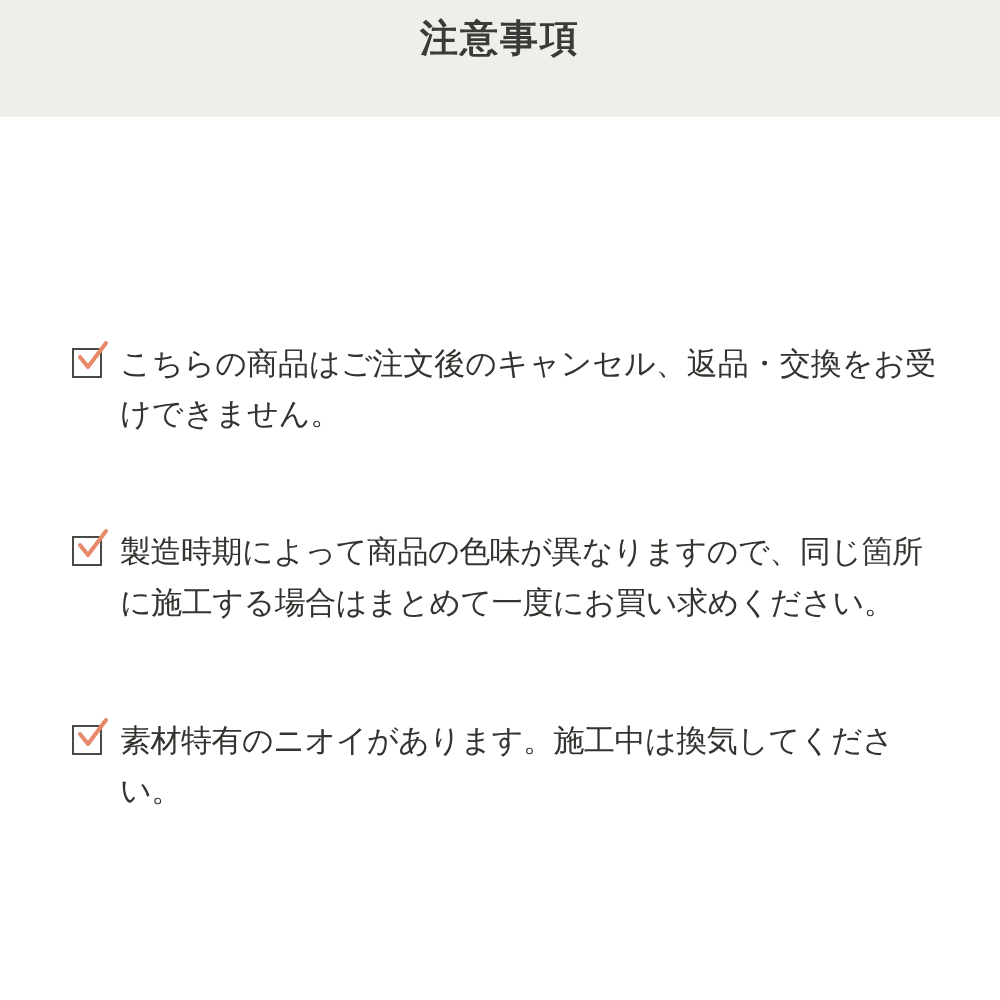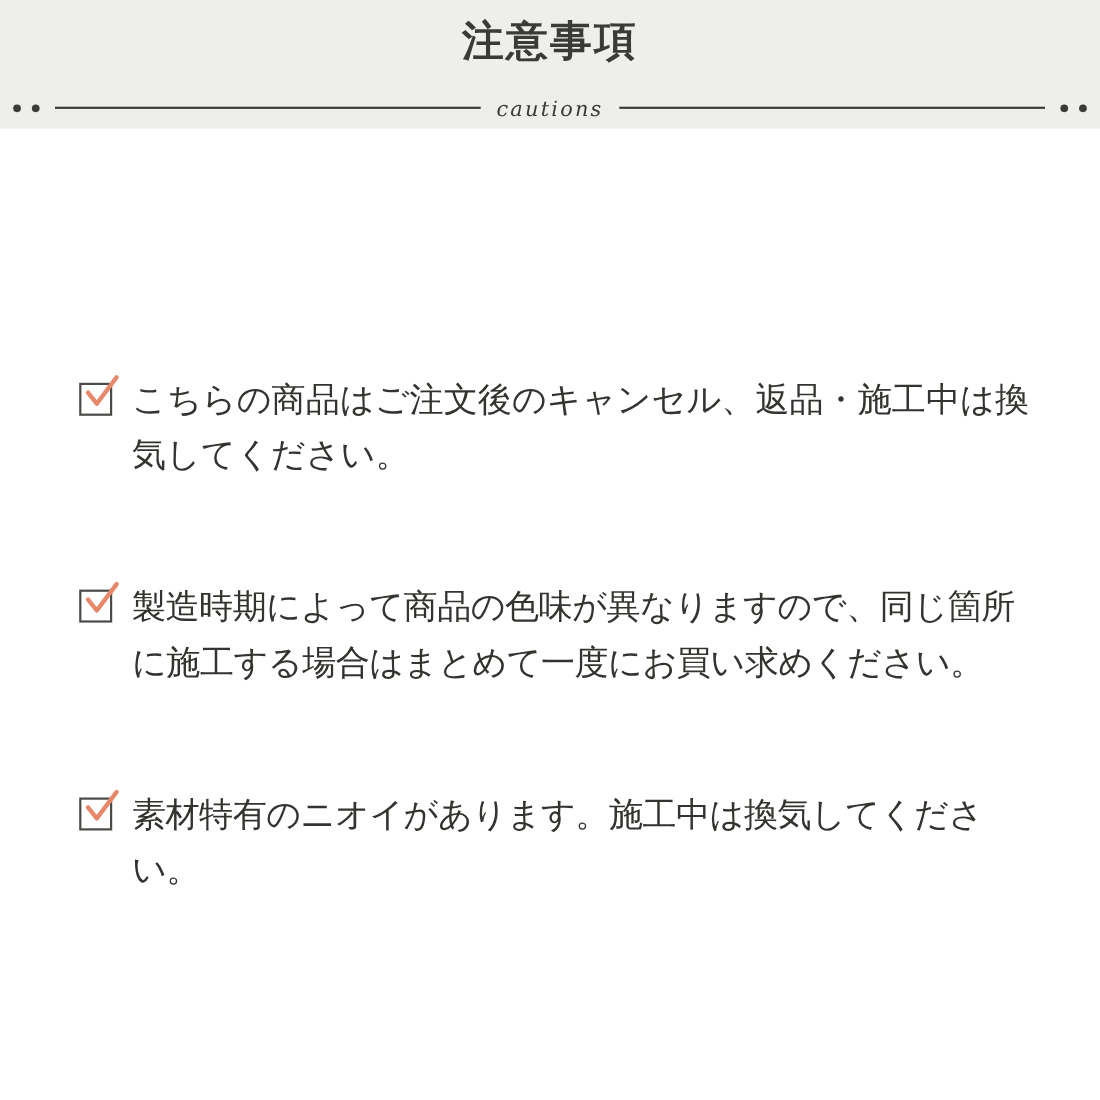--- a/index.html
+++ b/index.html
@@ -124,47 +124,32 @@
   .item-text.tight { letter-spacing: -0.5px; }
 </style>
 </head>
 <body>
 
 <div class="page">
 
   <div class="header">
     <div class="header-title">注意事項</div>
 
-    <div class="rule-row">
-      <div class="edge-pad"></div>
-      <div class="dot"></div>
-      <div class="gap-sm"></div>
-      <div class="dot"></div>
-      <div class="gap-xs"></div>
-      <div class="rule-line"></div>
-      <div class="rule-word">cautions</div>
-      <div class="rule-line"></div>
-      <div class="gap-xs"></div>
-      <div class="dot"></div>
-      <div class="gap-sm"></div>
-      <div class="dot"></div>
-      <div class="edge-pad"></div>
-    </div>
   </div>
 
   <div class="content">
     <div class="list">
 
       <div class="list-item">
         <div class="check-box">
           <svg viewBox="0 0 34 34" xmlns="http://www.w3.org/2000/svg">
             <polyline points="5,16 13,26 31,2" fill="none" stroke="#e8886a" stroke-width="4" stroke-linecap="round" stroke-linejoin="round"></polyline>
           </svg>
         </div>
-        <div class="item-text">こちらの商品はご注文後のキャンセル、返品・施工中は換気してください。</div>
+        <div class="item-text">こちらの商品はご注文後のキャンセル、返品・交換をお受けできません。</div>
       </div>
 
       <div class="list-item">
         <div class="check-box">
           <svg viewBox="0 0 34 34" xmlns="http://www.w3.org/2000/svg">
             <polyline points="5,16 13,26 31,2" fill="none" stroke="#e8886a" stroke-width="4" stroke-linecap="round" stroke-linejoin="round"></polyline>
           </svg>
         </div>
         <div class="item-text tight">製造時期によって商品の色味が異なりますので、同じ箇所に施工する場合はまとめて一度にお買い求めください。</div>
       </div>

